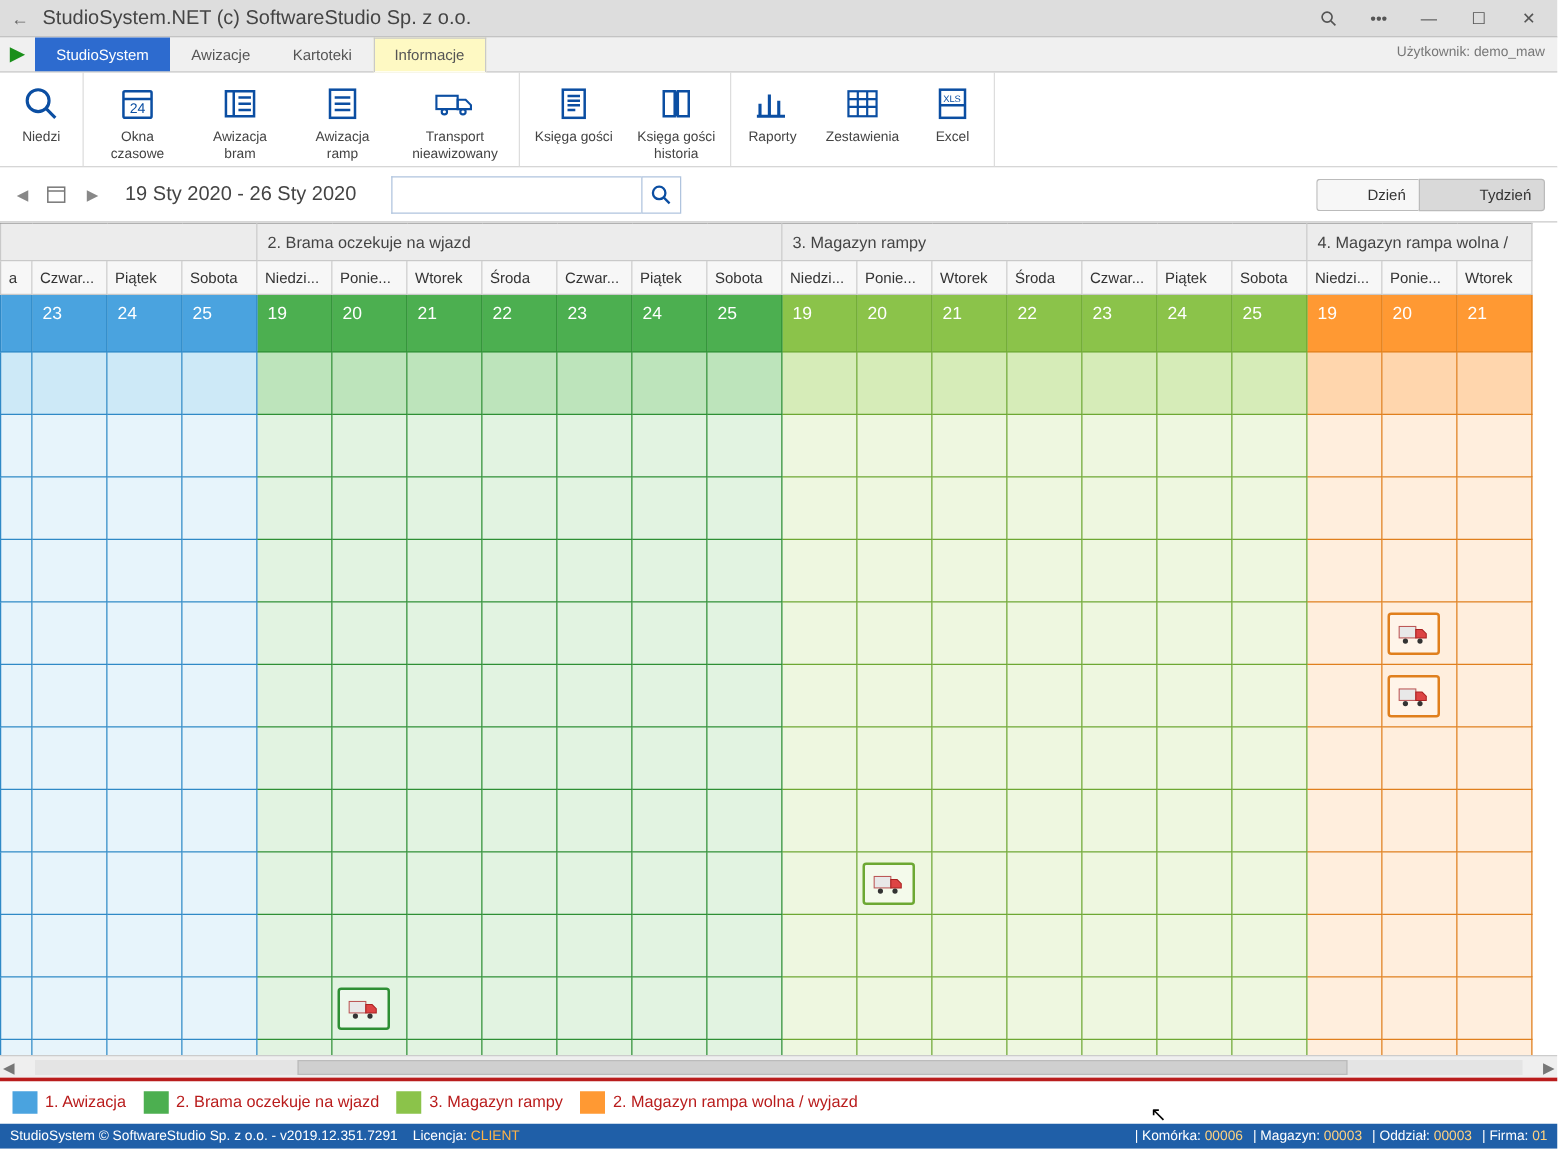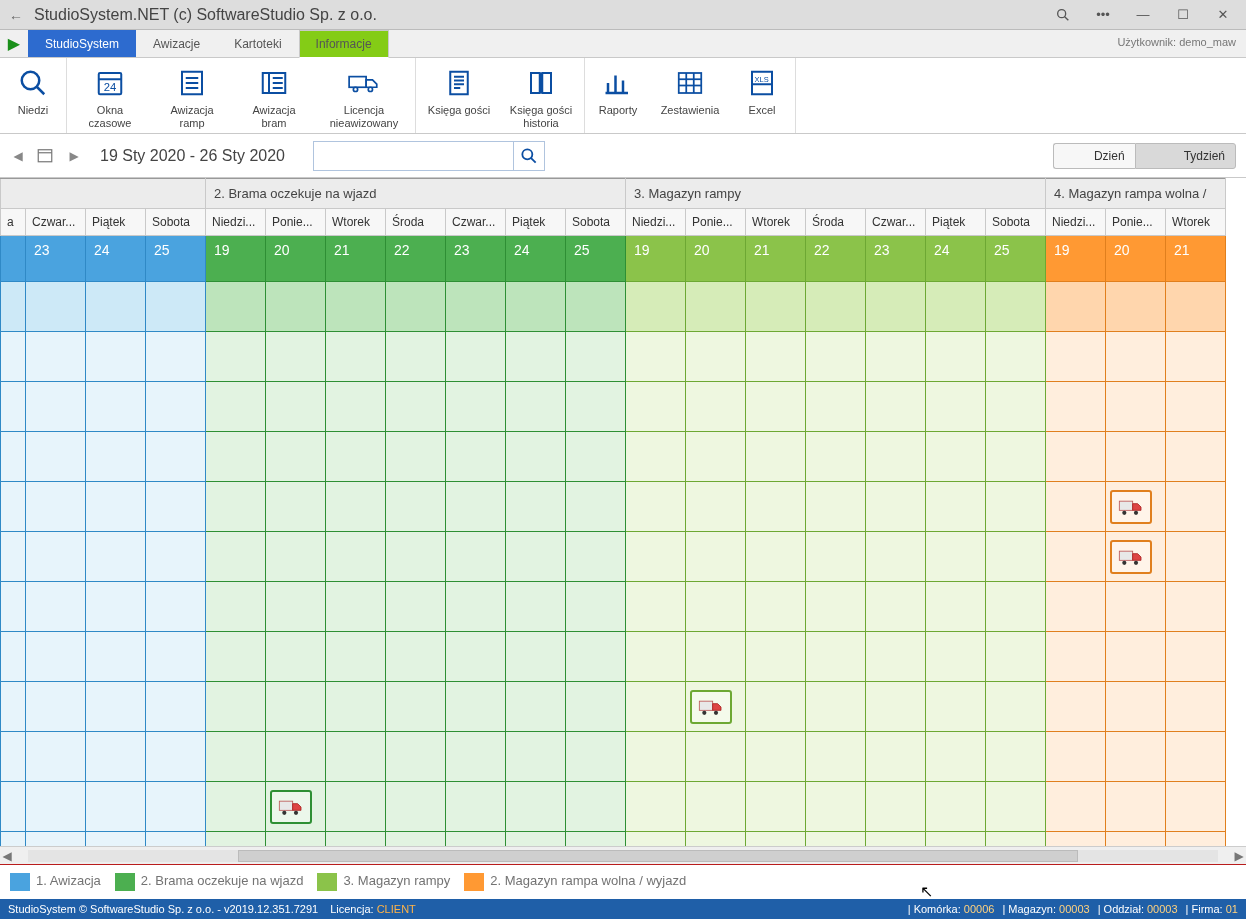--- a/index.html
+++ b/index.html
@@ -6,21 +6,21 @@
 body { font-family: "Segoe UI", Tahoma, sans-serif; font-size: 12px; background: #fff; color: #333; overflow: hidden; width: 1246px; height: 919px; display: flex; flex-direction: column; }
 .titlebar { height: 30px; background: #ddd; display: flex; align-items: center; padding: 0 6px; border-bottom: 1px solid #bbb; }
 .titlebar .back { width: 20px; text-align: center; color: #666; font-size: 14px; cursor: pointer; }
 .titlebar .title { flex: 1; padding-left: 8px; color: #444; font-size: 16px; }
 .titlebar .winicons { display: flex; gap: 6px; align-items: center; }
 .titlebar .winicons div { width: 34px; height: 24px; display: flex; align-items: center; justify-content: center; color: #555; cursor: pointer; font-size: 13px; }
 .tabbar { height: 28px; background: #f0f0f0; display: flex; align-items: flex-end; border-bottom: 1px solid #c9c9c9; position: relative; }
 .play { width: 28px; height: 28px; display: flex; align-items: center; justify-content: center; color: #1a8f1a; font-size: 16px; }
 .tab { padding: 6px 16px; font-size: 12px; color: #555; cursor: pointer; border: 1px solid transparent; border-bottom: none; }
 .tab.primary { background: #2d6bcf; color: #fff; }
-.tab.active { background: #84cc16; border-color: #c9c9c9; border-bottom: 1px solid #fff; margin-bottom: -1px; text-align: right; }
+.tab.active { background: #fef9c3; border-color: #c9c9c9; border-bottom: 1px solid #fff; margin-bottom: -1px; text-align: right; }
 .userlabel { position: absolute; right: 10px; top: 6px; font-size: 11px; color: #777; }
 .ribbon { height: 76px; background: #fff; border-bottom: 1px solid #c9c9c9; display: flex; }
 .ribbon-group { border-right: 1px solid #ddd; display: flex; align-items: flex-start; padding: 4px 8px; gap: 12px; }
 .ribbon-btn { display: flex; flex-direction: column; align-items: center; justify-content: flex-start; width: 70px; cursor: pointer; padding-top: 4px; }
 .ribbon-btn.narrow { width: 50px; }
 .ribbon-btn.wide { width: 86px; }
 .ribbon-icon { width: 34px; height: 34px; display: flex; align-items: center; justify-content: center; color: #0b4ea2; font-size: 24px; margin-bottom: 4px; }
 .ribbon-label { font-size: 11px; color: #444; text-align: center; line-height: 1.15; }
 .datebar { height: 44px; background: #fff; border-bottom: 1px solid #c9c9c9; display: flex; align-items: center; padding: 0 10px; gap: 10px; }
 .nav-arrow { width: 16px; text-align: center; color: #888; cursor: pointer; font-size: 12px; }
@@ -54,21 +54,21 @@
 .z4.light { background: #ffd6ad; }
 .z4.lighter { background: #ffeedd; }
 .truck { width: 42px; height: 34px; border: 2px solid; border-radius: 3px; margin: 4px; display: flex; align-items: center; justify-content: center; font-size: 20px; background: rgba(255,255,255,.35); }
 .truck.b2 { border-color: #2e8f34; }
 .truck.b3 { border-color: #6da833; }
 .truck.b4 { border-color: #e07f1d; }
 .hscroll { height: 18px; background: #efefef; border-top: 1px solid #ccc; display: flex; align-items: center; }
 .hscroll .track { flex: 1; height: 12px; background: #e4e4e4; margin: 0 14px; position: relative; }
 .hscroll .thumb { position: absolute; left: 210px; width: 840px; top: 0; bottom: 0; background: #cfcfcf; border: 1px solid #bbb; }
 .hscroll .arr { width: 14px; text-align: center; color: #777; cursor: pointer; }
-.legend { height: 30px; background: #fff; border-top: 1px solid #b91c1c; display: flex; align-items: center; padding: 17px 10px; gap: 14px; font-size: 13px; color: #737373; }
+.legend { height: 30px; background: #fff; border-top: 3px solid #b91c1c; display: flex; align-items: center; padding: 17px 10px; gap: 14px; font-size: 13px; color: #b91c1c; }
 .legend .sw { width: 20px; height: 18px; display: inline-block; vertical-align: middle; margin-right: 6px; }
 .status { height: 20px; background: #1f5fa8; color: #fff; font-size: 11px; display: flex; align-items: center; padding: 0 8px; gap: 12px; }
 .status .lic { color: #ffb347; }
 .status .right { margin-left: auto; display: flex; gap: 8px; }
 .status .right .v { color: #ffd27f; }
 svg { display: block; }
 .cursor { position: absolute; left: 920px; top: 882px; font-size: 16px; color: #000; pointer-events: none; }
 </style>
 </head>
 <body>
@@ -118,50 +118,50 @@
             <rect x="3" y="4" width="18" height="17" rx="1"></rect>
             <line x1="3" y1="9" x2="21" y2="9"></line>
             <text x="7" y="18" font-size="9" fill="#0b4ea2" stroke="none" font-family="sans-serif">24</text>
           </svg>
         </div>
       <div class="ribbon-label">Okna czasowe</div>
     </div>
     <div class="ribbon-btn">
       <div class="ribbon-icon">
           <svg width="30" height="30" viewBox="0 0 24 24" fill="none" stroke="#0b4ea2" stroke-width="1.6">
-            <rect x="4" y="3" width="16" height="18"></rect>
-            <line x1="7" y1="8" x2="17" y2="8"></line>
-            <line x1="7" y1="12" x2="17" y2="12"></line>
-            <line x1="7" y1="16" x2="17" y2="16"></line>
-          </svg>
-        </div>
-      <div class="ribbon-label">Awizacja ramp</div>
-    </div>
-    <div class="ribbon-btn">
-      <div class="ribbon-icon">
-          <svg width="30" height="30" viewBox="0 0 24 24" fill="none" stroke="#0b4ea2" stroke-width="1.6">
             <rect x="3" y="4" width="18" height="16"></rect>
             <line x1="8" y1="4" x2="8" y2="20"></line>
             <line x1="11" y1="8" x2="19" y2="8"></line>
             <line x1="11" y1="12" x2="19" y2="12"></line>
             <line x1="11" y1="16" x2="19" y2="16"></line>
           </svg>
         </div>
       <div class="ribbon-label">Awizacja bram</div>
     </div>
+    <div class="ribbon-btn">
+      <div class="ribbon-icon">
+          <svg width="30" height="30" viewBox="0 0 24 24" fill="none" stroke="#0b4ea2" stroke-width="1.6">
+            <rect x="4" y="3" width="16" height="18"></rect>
+            <line x1="7" y1="8" x2="17" y2="8"></line>
+            <line x1="7" y1="12" x2="17" y2="12"></line>
+            <line x1="7" y1="16" x2="17" y2="16"></line>
+          </svg>
+        </div>
+      <div class="ribbon-label">Awizacja ramp</div>
+    </div>
     <div class="ribbon-btn wide">
       <div class="ribbon-icon">
           <svg width="34" height="30" viewBox="0 0 32 24" fill="none" stroke="#0b4ea2" stroke-width="1.6">
             <rect x="2" y="6" width="16" height="10"></rect>
             <path d="M18 9h6l4 4v3h-10z"></path>
             <circle cx="8" cy="18" r="2"></circle>
             <circle cx="22" cy="18" r="2"></circle>
           </svg>
         </div>
-      <div class="ribbon-label" style="white-space:pre-line">Licencja
+      <div class="ribbon-label" style="white-space:pre-line">Transport
 nieawizowany</div>
     </div>
   </div>
   <div class="ribbon-group">
     <div class="ribbon-btn">
       <div class="ribbon-icon">
           <svg width="30" height="30" viewBox="0 0 24 24" fill="none" stroke="#0b4ea2" stroke-width="1.6">
             <rect x="5" y="3" width="14" height="18"></rect>
             <line x1="8" y1="7" x2="16" y2="7"></line>
             <line x1="8" y1="10" x2="16" y2="10"></line>

